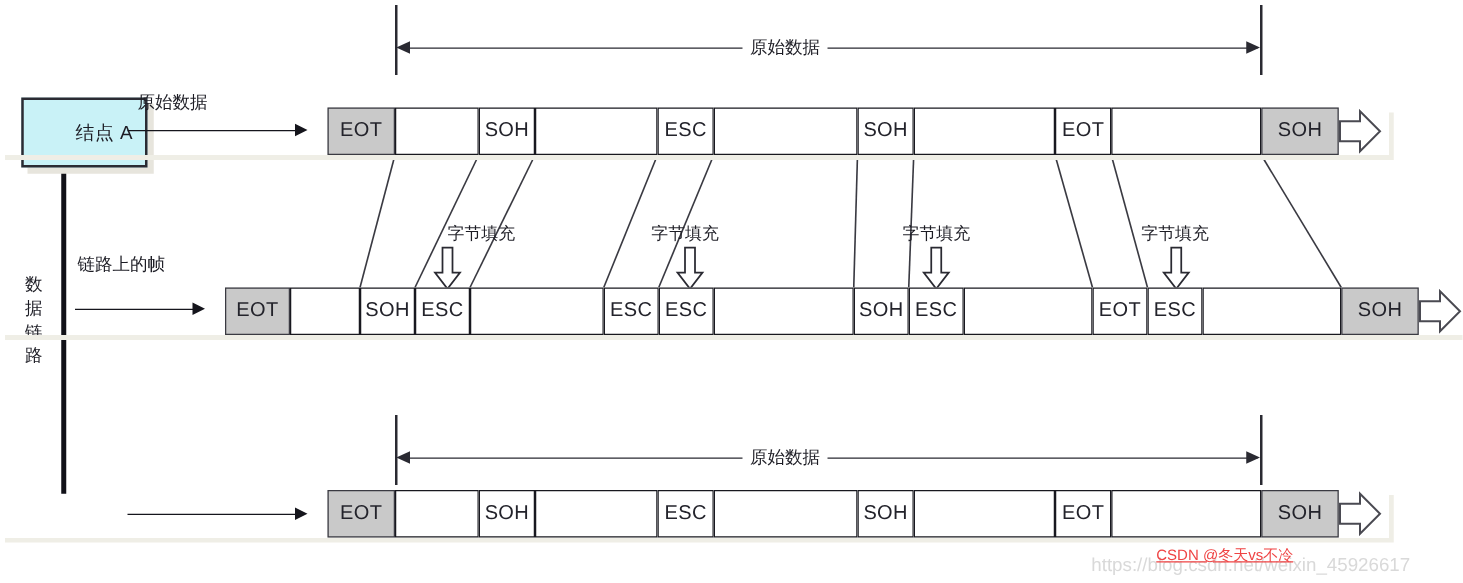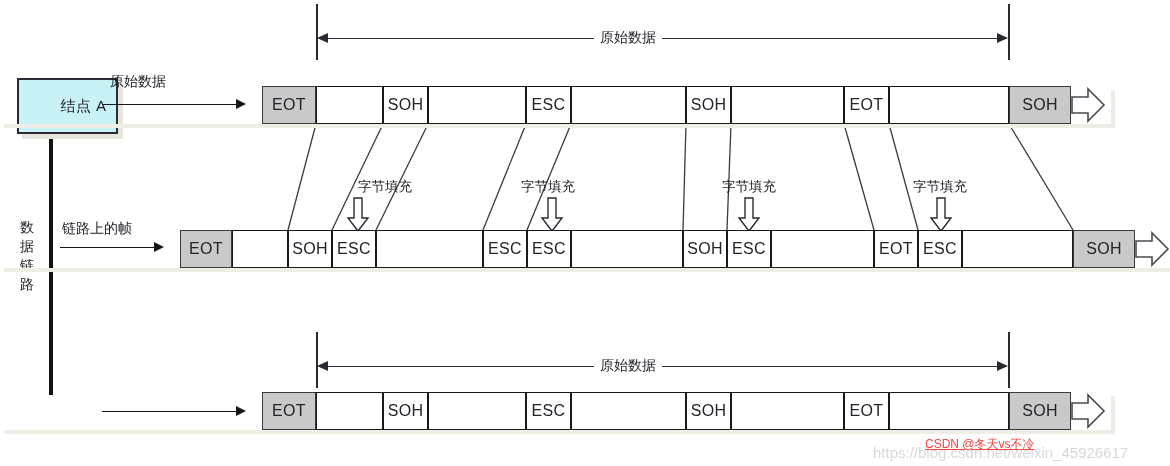--- a/index.html
+++ b/index.html
@@ -90,21 +90,21 @@
     <div>数</div>
     <div>据</div>
     <div>链</div>
     <div>路</div>
   </div>
 
   <div class="flowcap" style="left:110px;top:73px;">原始数据</div>
   <div class="flowline" style="left:102px;top:104px;width:136px;"></div>
   <div class="flowhead" style="left:236px;top:99px;"></div>
 
-  <div class="flowcap" style="left:62px;top:220px;">链路上的帧</div>
+  <div class="flowcap" style="left:62px;top:203px;">链路上的帧</div>
   <div class="flowline" style="left:60px;top:247px;width:96px;"></div>
   <div class="flowhead" style="left:154px;top:242px;"></div>
 
   <div class="flowline" style="left:102px;top:411px;width:136px;"></div>
   <div class="flowhead" style="left:236px;top:406px;"></div>
 
   <div class="dimtick" style="left:316px;top:4px;height:56px;"></div>
   <div class="dimtick" style="left:1008px;top:4px;height:56px;"></div>
   <div class="dimline" style="left:320px;top:38px;width:686px;"></div>
   <div class="dimhead l" style="left:317px;top:33px;"></div>

